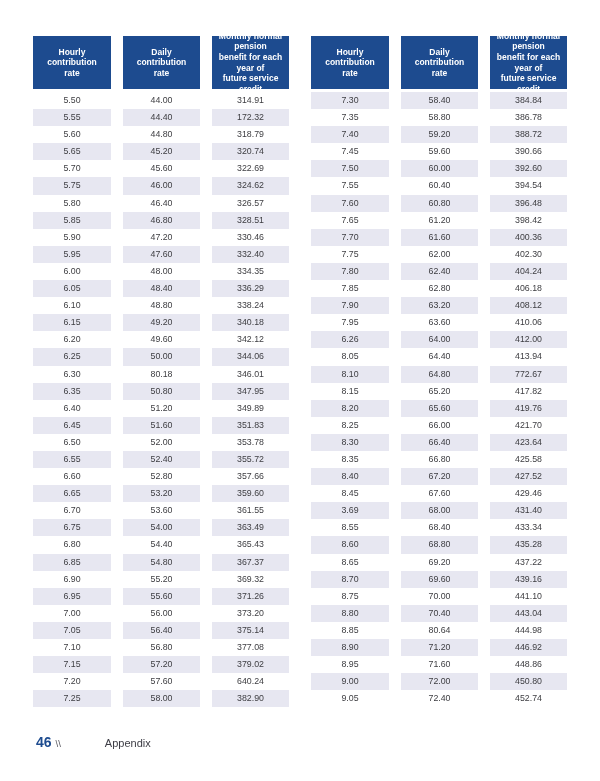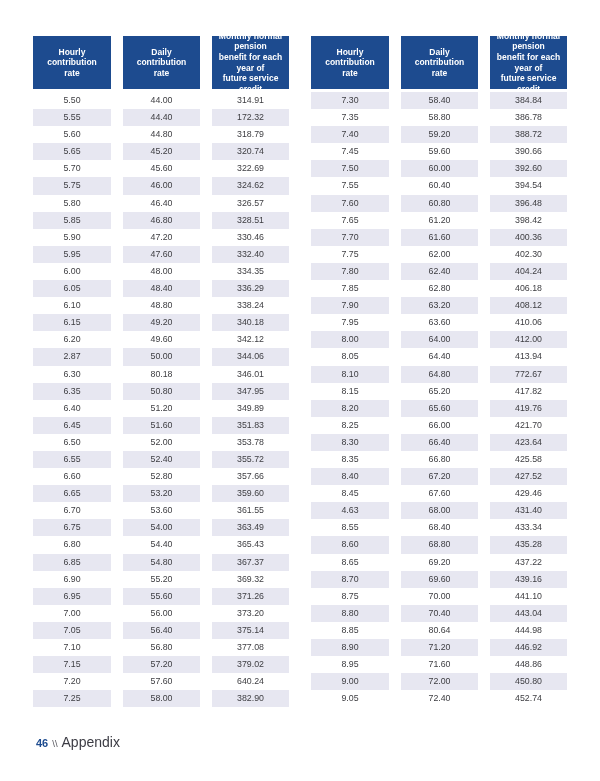--- a/index.html
+++ b/index.html
@@ -54,29 +54,30 @@
     position: absolute;
     left: 36px;
     top: 734px;
     display: flex;
     align-items: baseline;
     gap: 4px;
   }
   .pagenum {
     color: #1d4b8f;
     font-weight: bold;
-    font-size: 11px;
+    font-size: 14px;
   }
   .sep {
     color: #55555c;
     font-size: 9.5px;
   }
   .section {
     color: #3c3c44;
-    font-size: 14px;
+    font-size: 11px;
+    margin-left: 40px;
   }
 </style>
 </head>
 <body>
 
 <div class="page">
 
   <div class="tables-wrap">
     <div class="rate-table">
         <div class="hcell">Hourly
@@ -96,21 +97,21 @@
         <div class="row alt"><div class="cell">5.75</div><div class="cell">46.00</div><div class="cell">324.62</div></div>
         <div class="row"><div class="cell">5.80</div><div class="cell">46.40</div><div class="cell">326.57</div></div>
         <div class="row alt"><div class="cell">5.85</div><div class="cell">46.80</div><div class="cell">328.51</div></div>
         <div class="row"><div class="cell">5.90</div><div class="cell">47.20</div><div class="cell">330.46</div></div>
         <div class="row alt"><div class="cell">5.95</div><div class="cell">47.60</div><div class="cell">332.40</div></div>
         <div class="row"><div class="cell">6.00</div><div class="cell">48.00</div><div class="cell">334.35</div></div>
         <div class="row alt"><div class="cell">6.05</div><div class="cell">48.40</div><div class="cell">336.29</div></div>
         <div class="row"><div class="cell">6.10</div><div class="cell">48.80</div><div class="cell">338.24</div></div>
         <div class="row alt"><div class="cell">6.15</div><div class="cell">49.20</div><div class="cell">340.18</div></div>
         <div class="row"><div class="cell">6.20</div><div class="cell">49.60</div><div class="cell">342.12</div></div>
-        <div class="row alt"><div class="cell">2.87</div><div class="cell">50.00</div><div class="cell">344.06</div></div>
+        <div class="row alt"><div class="cell">6.25</div><div class="cell">50.00</div><div class="cell">344.06</div></div>
         <div class="row"><div class="cell">6.30</div><div class="cell">80.18</div><div class="cell">346.01</div></div>
         <div class="row alt"><div class="cell">6.35</div><div class="cell">50.80</div><div class="cell">347.95</div></div>
         <div class="row"><div class="cell">6.40</div><div class="cell">51.20</div><div class="cell">349.89</div></div>
         <div class="row alt"><div class="cell">6.45</div><div class="cell">51.60</div><div class="cell">351.83</div></div>
         <div class="row"><div class="cell">6.50</div><div class="cell">52.00</div><div class="cell">353.78</div></div>
         <div class="row alt"><div class="cell">6.55</div><div class="cell">52.40</div><div class="cell">355.72</div></div>
         <div class="row"><div class="cell">6.60</div><div class="cell">52.80</div><div class="cell">357.66</div></div>
         <div class="row alt"><div class="cell">6.65</div><div class="cell">53.20</div><div class="cell">359.60</div></div>
         <div class="row"><div class="cell">6.70</div><div class="cell">53.60</div><div class="cell">361.55</div></div>
         <div class="row alt"><div class="cell">6.75</div><div class="cell">54.00</div><div class="cell">363.49</div></div>
@@ -142,31 +143,31 @@
         <div class="row alt"><div class="cell">7.50</div><div class="cell">60.00</div><div class="cell">392.60</div></div>
         <div class="row"><div class="cell">7.55</div><div class="cell">60.40</div><div class="cell">394.54</div></div>
         <div class="row alt"><div class="cell">7.60</div><div class="cell">60.80</div><div class="cell">396.48</div></div>
         <div class="row"><div class="cell">7.65</div><div class="cell">61.20</div><div class="cell">398.42</div></div>
         <div class="row alt"><div class="cell">7.70</div><div class="cell">61.60</div><div class="cell">400.36</div></div>
         <div class="row"><div class="cell">7.75</div><div class="cell">62.00</div><div class="cell">402.30</div></div>
         <div class="row alt"><div class="cell">7.80</div><div class="cell">62.40</div><div class="cell">404.24</div></div>
         <div class="row"><div class="cell">7.85</div><div class="cell">62.80</div><div class="cell">406.18</div></div>
         <div class="row alt"><div class="cell">7.90</div><div class="cell">63.20</div><div class="cell">408.12</div></div>
         <div class="row"><div class="cell">7.95</div><div class="cell">63.60</div><div class="cell">410.06</div></div>
-        <div class="row alt"><div class="cell">8.00</div><div class="cell">64.00</div><div class="cell">412.00</div></div>
+        <div class="row alt"><div class="cell">6.26</div><div class="cell">64.00</div><div class="cell">412.00</div></div>
         <div class="row"><div class="cell">8.05</div><div class="cell">64.40</div><div class="cell">413.94</div></div>
         <div class="row alt"><div class="cell">8.10</div><div class="cell">64.80</div><div class="cell">772.67</div></div>
         <div class="row"><div class="cell">8.15</div><div class="cell">65.20</div><div class="cell">417.82</div></div>
         <div class="row alt"><div class="cell">8.20</div><div class="cell">65.60</div><div class="cell">419.76</div></div>
         <div class="row"><div class="cell">8.25</div><div class="cell">66.00</div><div class="cell">421.70</div></div>
         <div class="row alt"><div class="cell">8.30</div><div class="cell">66.40</div><div class="cell">423.64</div></div>
         <div class="row"><div class="cell">8.35</div><div class="cell">66.80</div><div class="cell">425.58</div></div>
         <div class="row alt"><div class="cell">8.40</div><div class="cell">67.20</div><div class="cell">427.52</div></div>
         <div class="row"><div class="cell">8.45</div><div class="cell">67.60</div><div class="cell">429.46</div></div>
-        <div class="row alt"><div class="cell">4.63</div><div class="cell">68.00</div><div class="cell">431.40</div></div>
+        <div class="row alt"><div class="cell">3.69</div><div class="cell">68.00</div><div class="cell">431.40</div></div>
         <div class="row"><div class="cell">8.55</div><div class="cell">68.40</div><div class="cell">433.34</div></div>
         <div class="row alt"><div class="cell">8.60</div><div class="cell">68.80</div><div class="cell">435.28</div></div>
         <div class="row"><div class="cell">8.65</div><div class="cell">69.20</div><div class="cell">437.22</div></div>
         <div class="row alt"><div class="cell">8.70</div><div class="cell">69.60</div><div class="cell">439.16</div></div>
         <div class="row"><div class="cell">8.75</div><div class="cell">70.00</div><div class="cell">441.10</div></div>
         <div class="row alt"><div class="cell">8.80</div><div class="cell">70.40</div><div class="cell">443.04</div></div>
         <div class="row"><div class="cell">8.85</div><div class="cell">80.64</div><div class="cell">444.98</div></div>
         <div class="row alt"><div class="cell">8.90</div><div class="cell">71.20</div><div class="cell">446.92</div></div>
         <div class="row"><div class="cell">8.95</div><div class="cell">71.60</div><div class="cell">448.86</div></div>
         <div class="row alt"><div class="cell">9.00</div><div class="cell">72.00</div><div class="cell">450.80</div></div>

